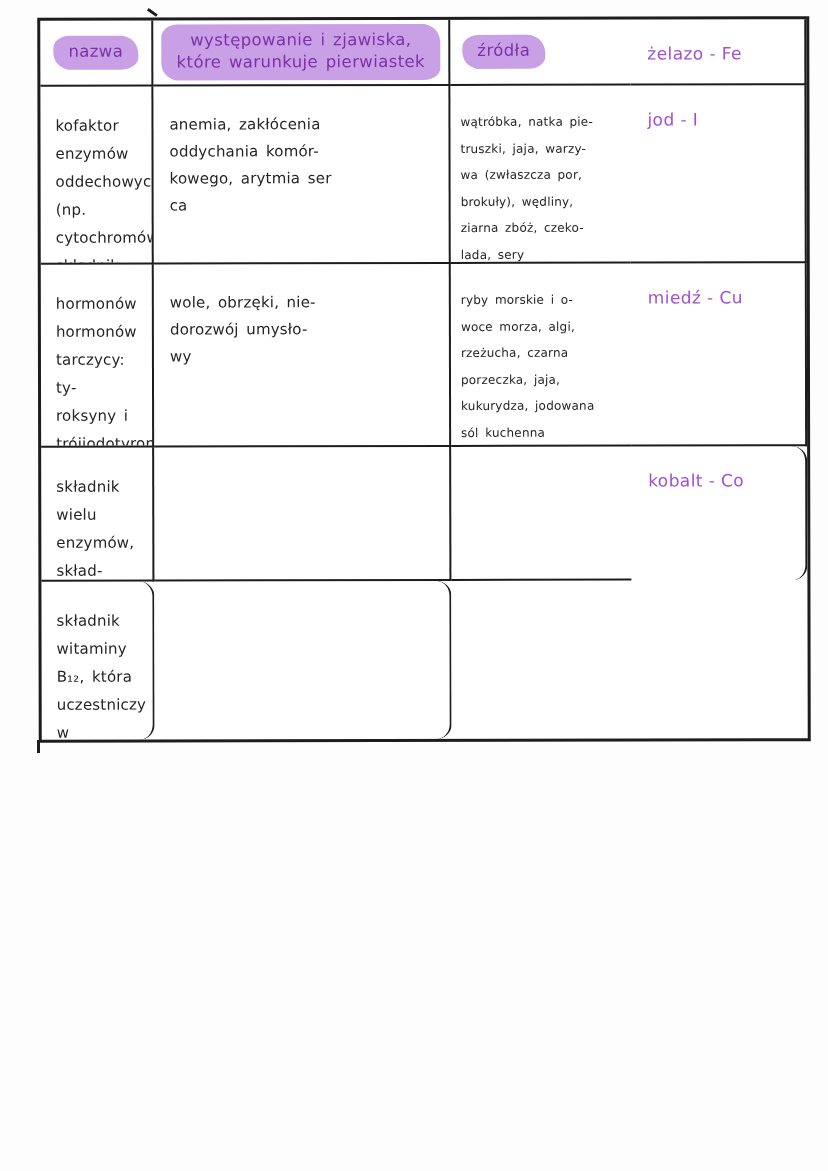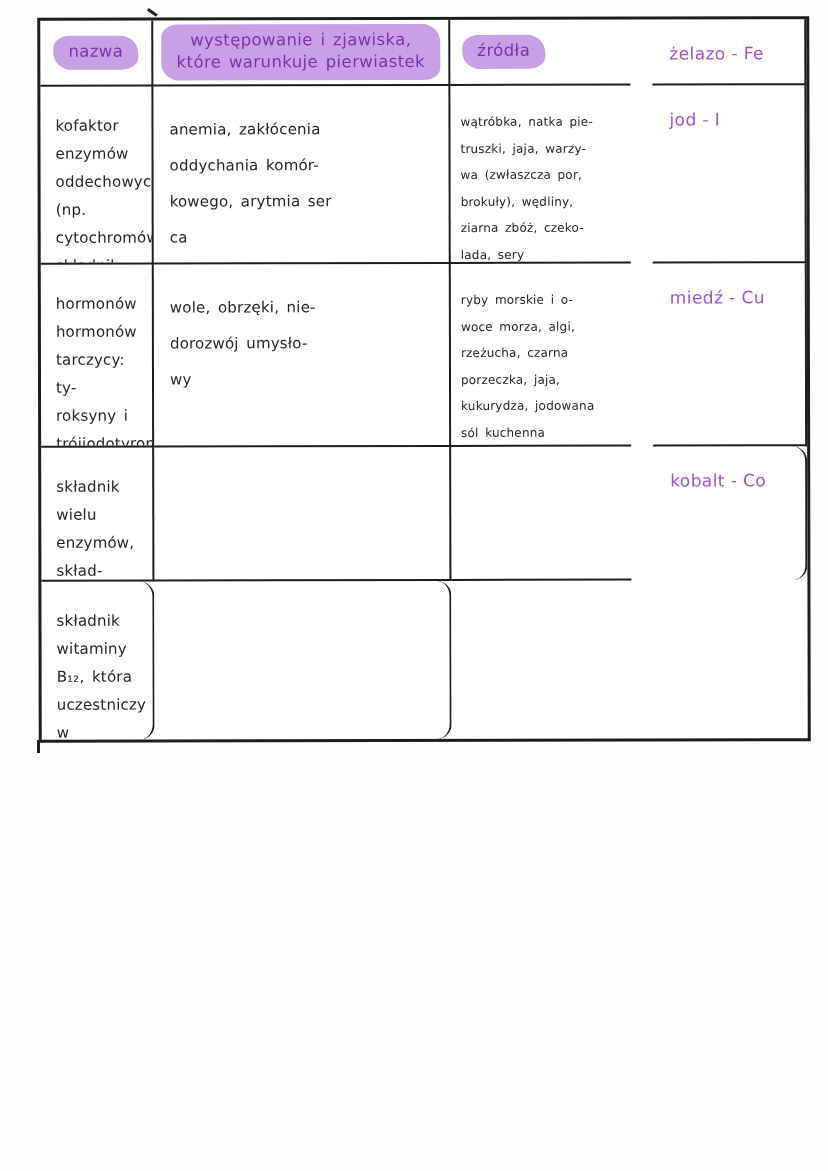--- a/index.html
+++ b/index.html
@@ -45,34 +45,34 @@
     font-size:16.5px;
     line-height:1.35;
     letter-spacing:.4px;
     word-spacing:2px;
     padding:4px 13px 6px;
     border-radius:16px 13px 17px 12px / 13px 17px 12px 16px;
     box-shadow:2px 1px 0 0 var(--highlight), -2px -1px 0 0 var(--highlight);
     text-align:center;
     white-space:pre-line;
   }
-  .namecell{padding:24px 4px 15px 17px;margin-left:22px;}
+  .namecell{padding:24px 4px 15px 17px;}
   .elname{
     color:var(--element_text);
     font-size:17px;
     letter-spacing:.4px;
   }
   .bodytext{
     white-space:pre-line;
     font-size:15px;
     letter-spacing:.2px;
     word-spacing:2.5px;
   }
   .occ{padding:25px 16px 0 15px;line-height:28px;}
-  .def{padding:25px 6px 0 16px;line-height:36px;}
+  .def{padding:25px 6px 0 16px;line-height:27px;}
   .src{padding:23px 4px 16px 10px;line-height:26.5px;font-size:12px;}
   .pen-tick{
     position:absolute;left:147px;top:11px;width:11px;height:2.5px;
     background:var(--border);transform:rotate(35deg);
   }
   .pen-stub{
     position:absolute;left:37px;top:740px;width:3px;height:13px;
     background:var(--border);
   }
 </style>

